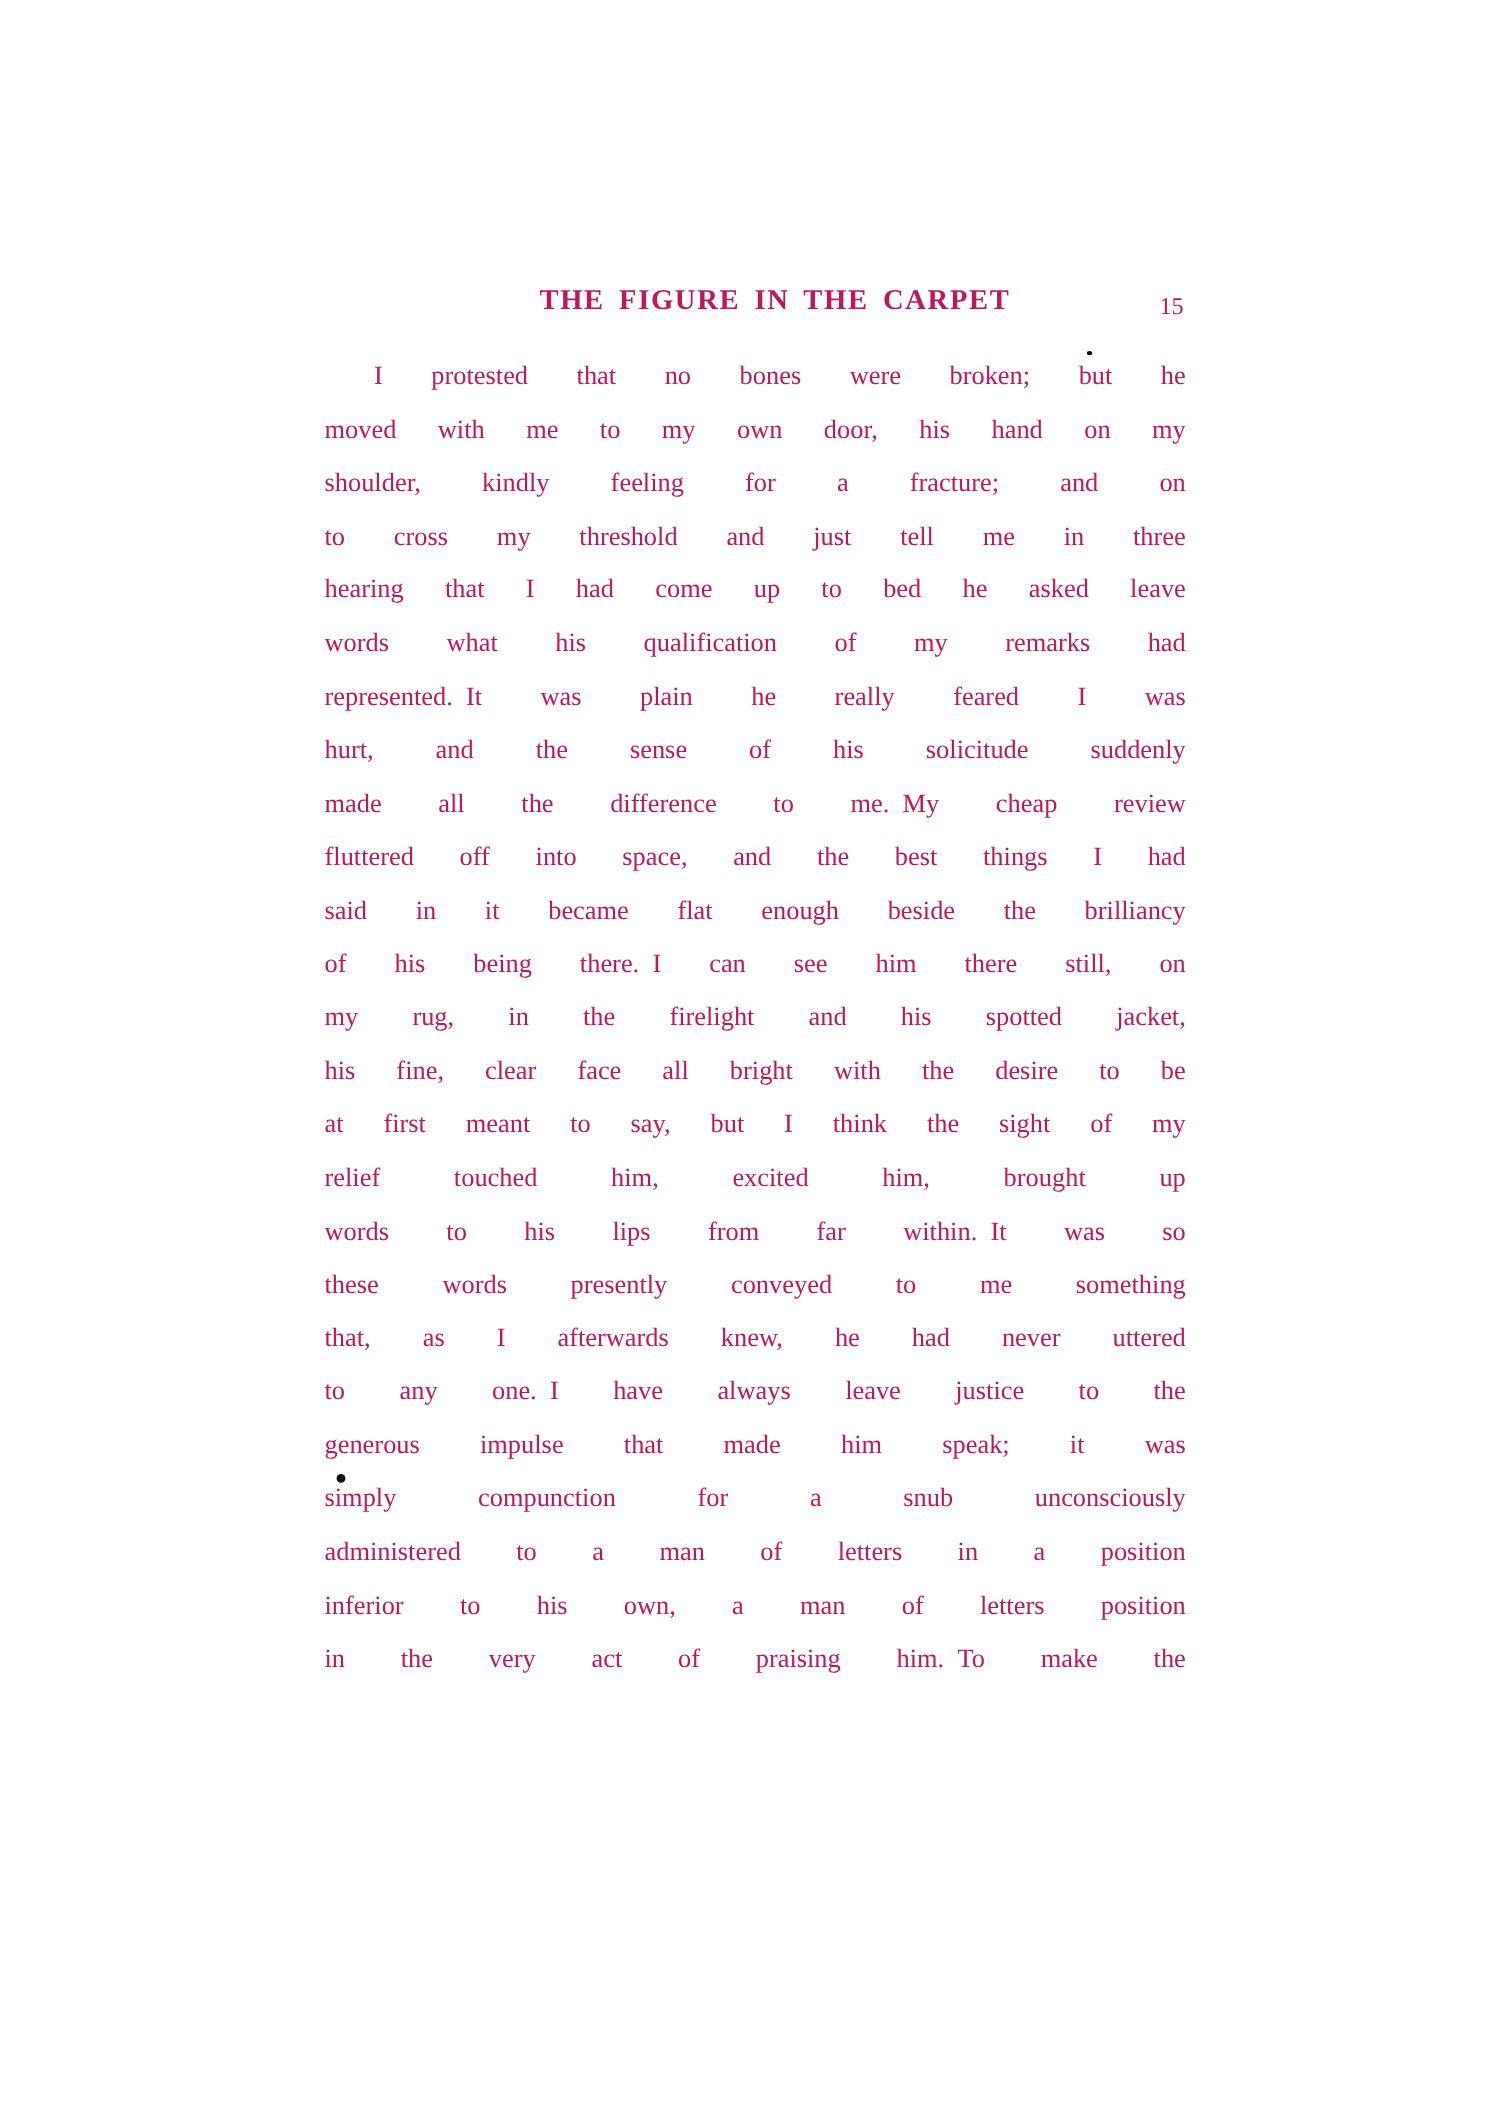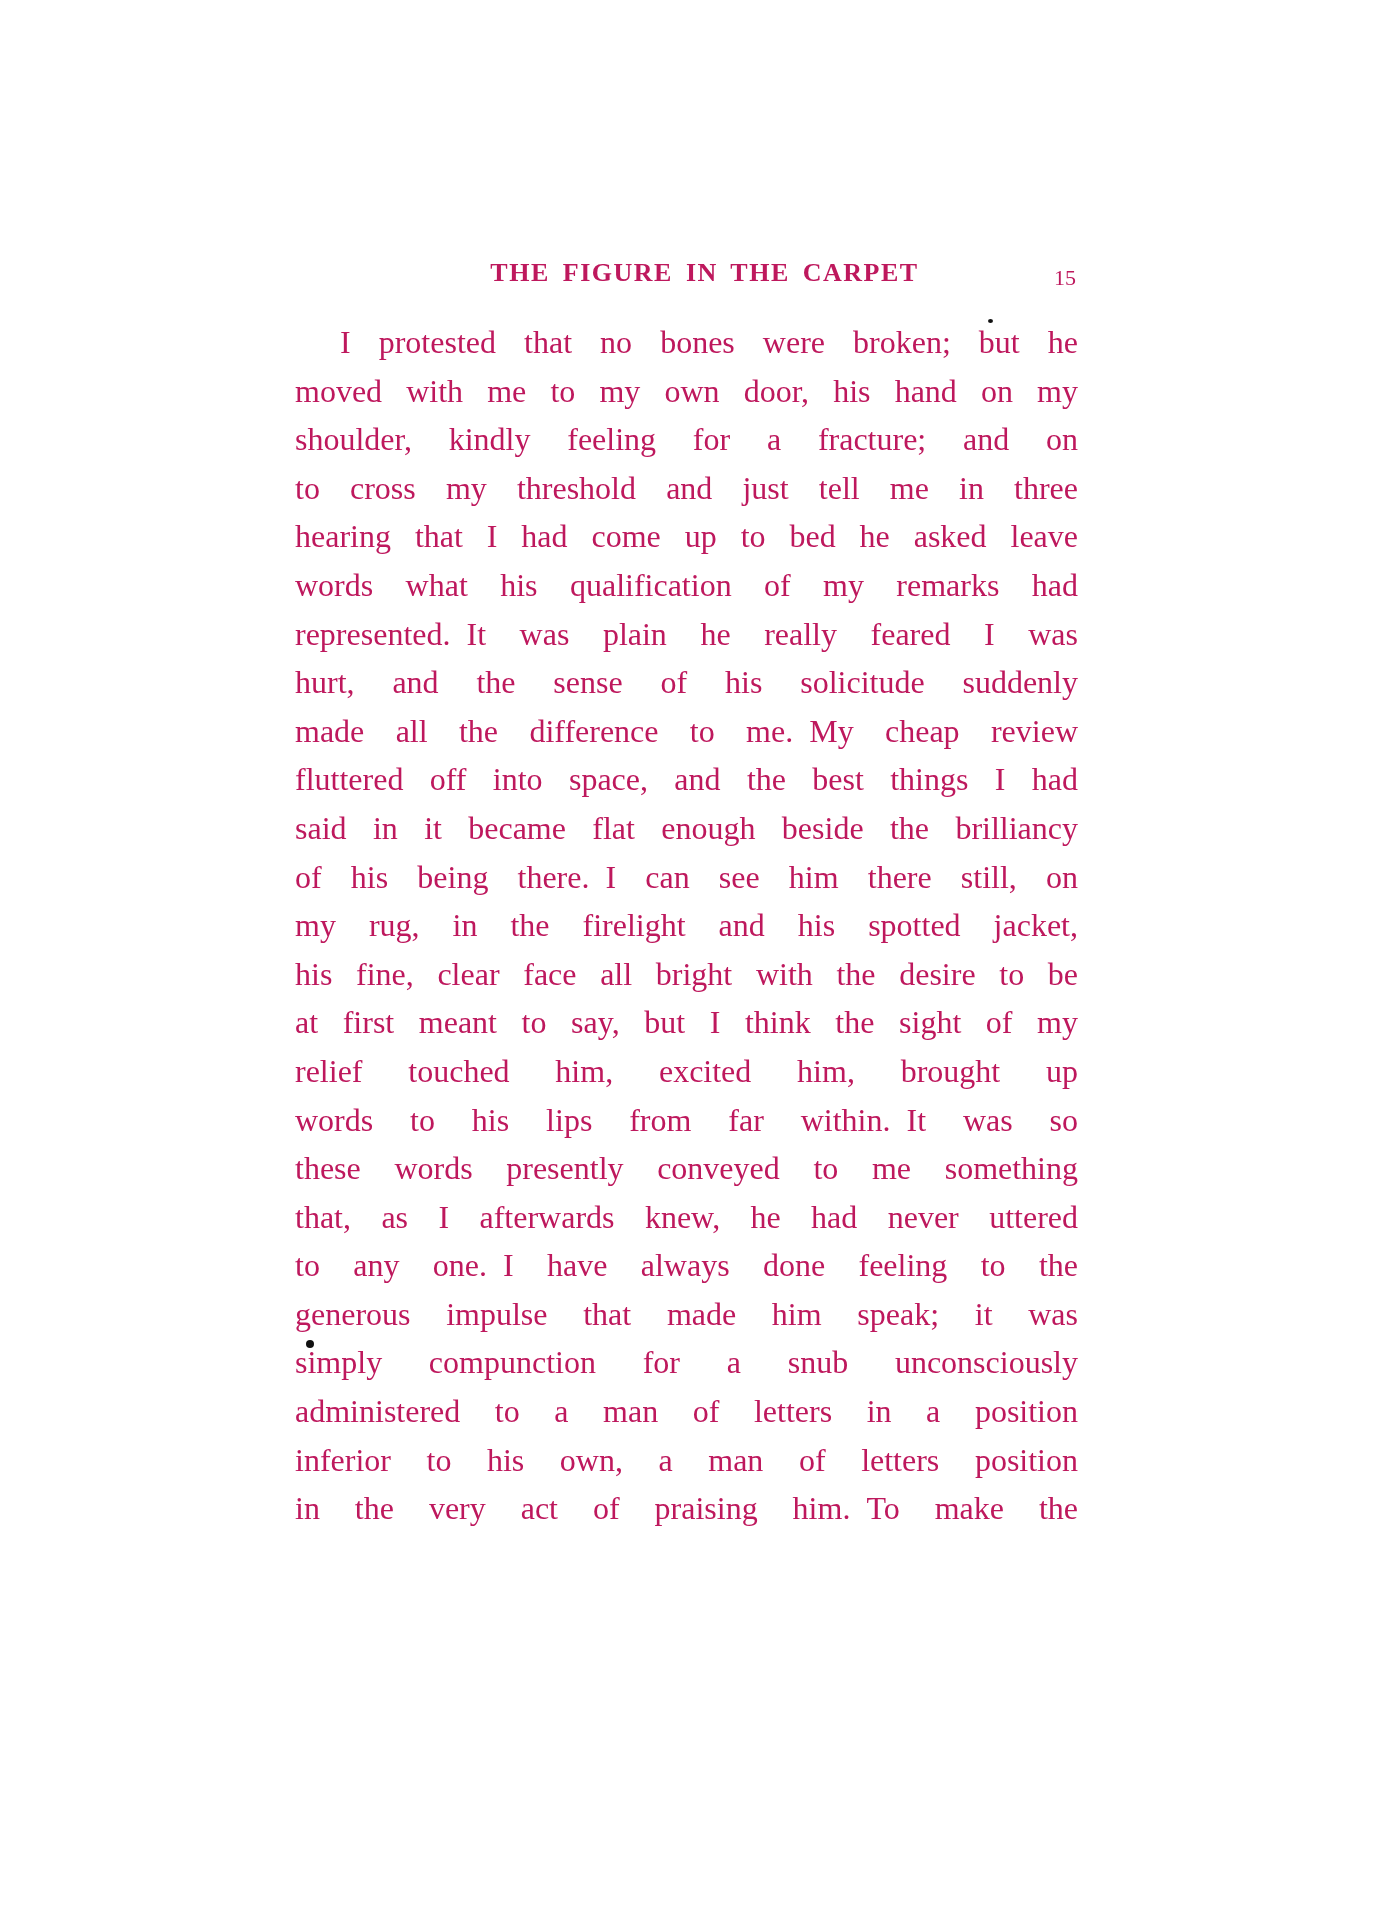--- a/index.html
+++ b/index.html
@@ -45,21 +45,21 @@
   
   .text-block {
     position: absolute;
     left: 295px;
     top: 318px;
     width: 783px;
   }
   .tline {
     height: 48.6px;
     line-height: 48.6px;
-    font-size: 32px;
+    font-size: 24px;
     overflow: hidden;
     text-align: justify;
     text-align-last: justify;
     word-spacing: 2px;
     letter-spacing: 0;
   }
   
   .tline::after {
     content: "";
     display: inline-block;
@@ -104,21 +104,21 @@
       <div class="tline">fluttered off into space, and the best things I had</div>
       <div class="tline">said in it became flat enough beside the brilliancy</div>
       <div class="tline">of his being there. I can see him there still, on</div>
       <div class="tline">my rug, in the firelight and his spotted jacket,</div>
       <div class="tline">his fine, clear face all bright with the desire to be</div>
       <div class="tline">at first meant to say, but I think the sight of my</div>
       <div class="tline">relief touched him, excited him, brought up</div>
       <div class="tline">words to his lips from far within. It was so</div>
       <div class="tline">these words presently conveyed to me something</div>
       <div class="tline">that, as I afterwards knew, he had never uttered</div>
-      <div class="tline">to any one. I have always done feeling to the</div>
+      <div class="tline">to any one. I have always leave justice to the</div>
       <div class="tline">generous impulse that made him speak; it was</div>
       <div class="tline">simply compunction for a snub unconsciously</div>
       <div class="tline">administered to a man of letters in a position</div>
       <div class="tline">inferior to his own, a man of letters position</div>
       <div class="tline">in the very act of praising him. To make the</div>
     </div>
 
   <div class="speck s1"></div>
   <div class="speck s2"></div>
   <div class="speck s3"></div>

